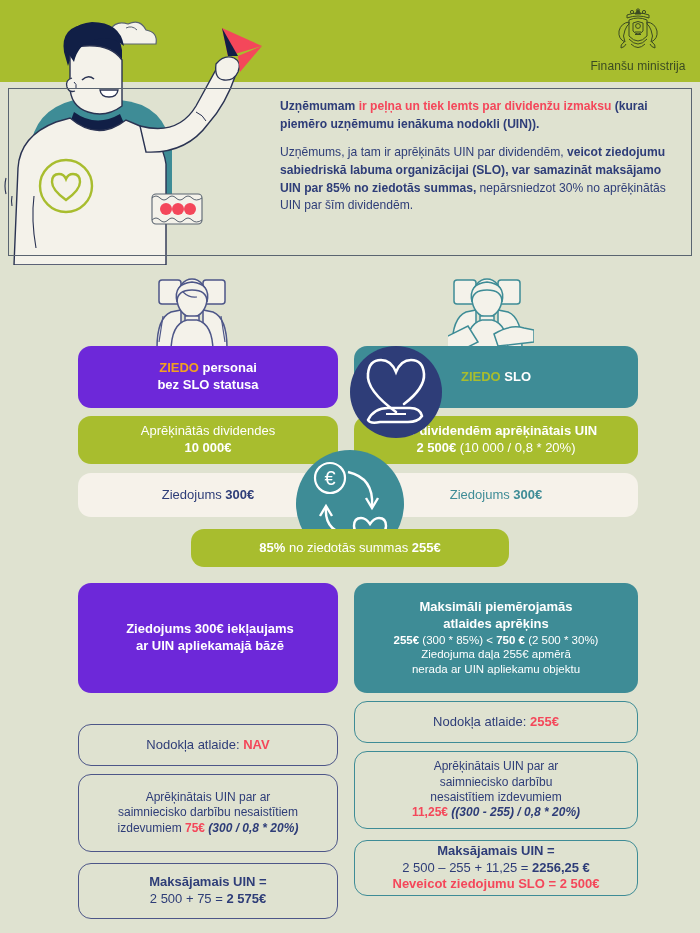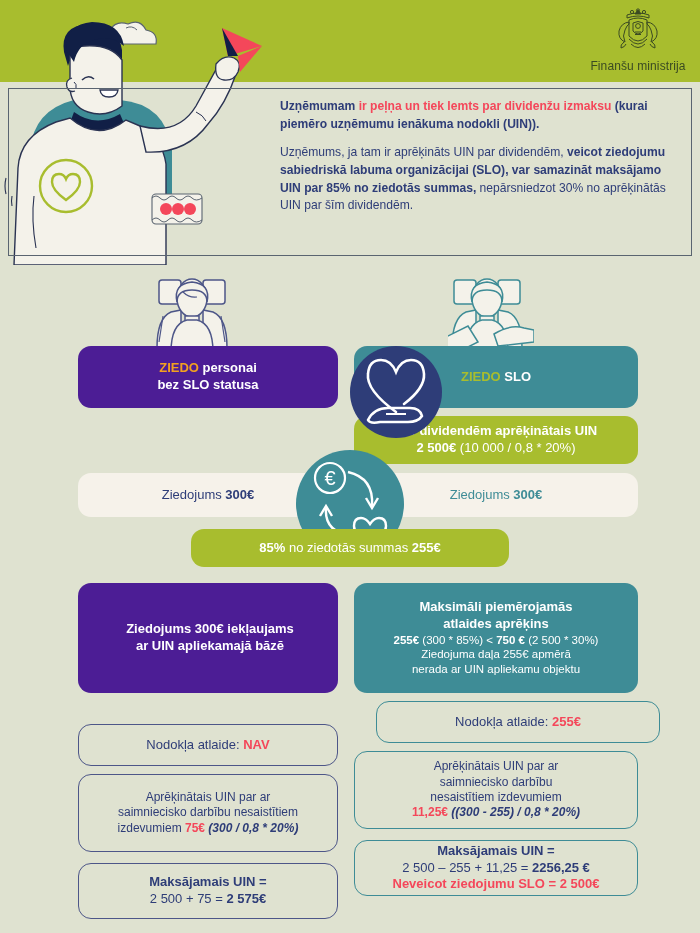--- a/index.html
+++ b/index.html
@@ -97,21 +97,21 @@
     box-sizing: border-box;
     border-radius: 13px;
     text-align: center;
     display: flex;
     align-items: center;
     justify-content: center;
     padding: 4px 8px;
   }
   .box-line { line-height: 1.28; }
 
-  .navy-fill { background: #4c1d95; color: #ffffff; justify-content: center; }
+  .navy-fill { background: #6d28d9; color: #ffffff; justify-content: center; }
   .teal-fill { background: #3e8c96; color: #ffffff; }
   .green-fill { background: #a8bd2e; color: #ffffff; }
   .cream-fill { background: #f6f2ea; }
   .outline-navy { background: transparent; border: 1.4px solid #4d5688; color: #2e3d78; margin-top: 23px; }
   .outline-teal { background: transparent; border: 1.4px solid #3e8c96; color: #2e3d78; }
 
   .fs13 { font-size: 13px; }
   .fs12 { font-size: 12px; }
   .fs115 { font-size: 11.5px; }
 
@@ -287,20 +287,26 @@
     </svg>
   </div>
 
   <div class="box navy-fill col-left" style="top:346px; height:62px;">
     <div class="box-line fs13 b">
       <span class="t-orange">ZIEDO</span><span> personai</span><br>
       <span>bez SLO statusa</span>
     </div>
   </div>
 
+  <div class="box green-fill col-left" style="top:416px; height:48px;">
+    <div class="box-line fs13">
+      <span>Aprēķinātās dividendes</span><br>
+      <span class="b">10 000€</span>
+    </div>
+  </div>
 
   <div class="box cream-fill col-left" style="top:473px; height:44px;">
     <div class="box-line fs13 t-navy">
       <span>Ziedojums </span><span class="b">300€</span>
     </div>
   </div>
 
   <div class="box navy-fill col-left" style="top:583px; height:110px;padding-left:12px;">
     <div class="box-line fs13 b">
       <span>Ziedojums 300€ iekļaujams</span><br>
@@ -351,21 +357,21 @@
   <div class="box teal-fill col-right" style="top:583px; height:110px;">
     <div class="box-line fs115">
       <span class="b fs13">Maksimāli piemērojamās</span><br>
       <span class="b fs13">atlaides aprēķins</span><br>
       <span class="b">255€</span><span> (300 * 85%) &lt; </span><span class="b">750 €</span><span> (2 500 * 30%)</span><br>
       <span>Ziedojuma daļa 255€ apmērā</span><br>
       <span>nerada ar UIN apliekamu objektu</span>
     </div>
   </div>
 
-  <div class="box outline-teal col-right" style="top:701px; height:42px;margin-left:22px;">
+  <div class="box outline-teal col-right" style="top:701px; height:42px;">
     <div class="box-line fs13">
       <span>Nodokļa atlaide: </span><span class="t-red">255€</span>
     </div>
   </div>
 
   <div class="box outline-teal col-right" style="top:751px; height:78px;">
     <div class="box-line fs12">
       <span>Aprēķinātais UIN par ar</span><br>
       <span>saimniecisko darbību</span><br>
       <span>nesaistītiem izdevumiem</span><br>

